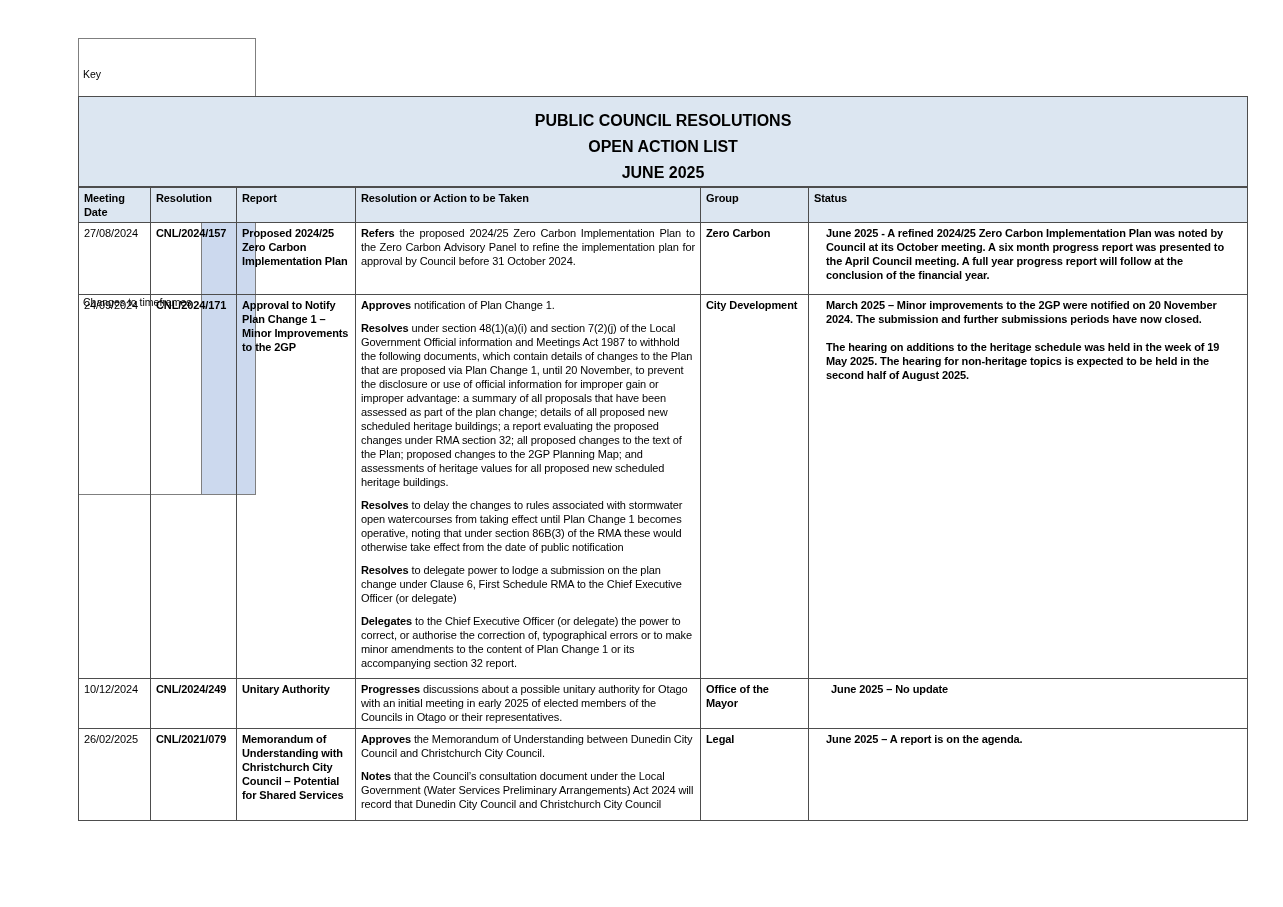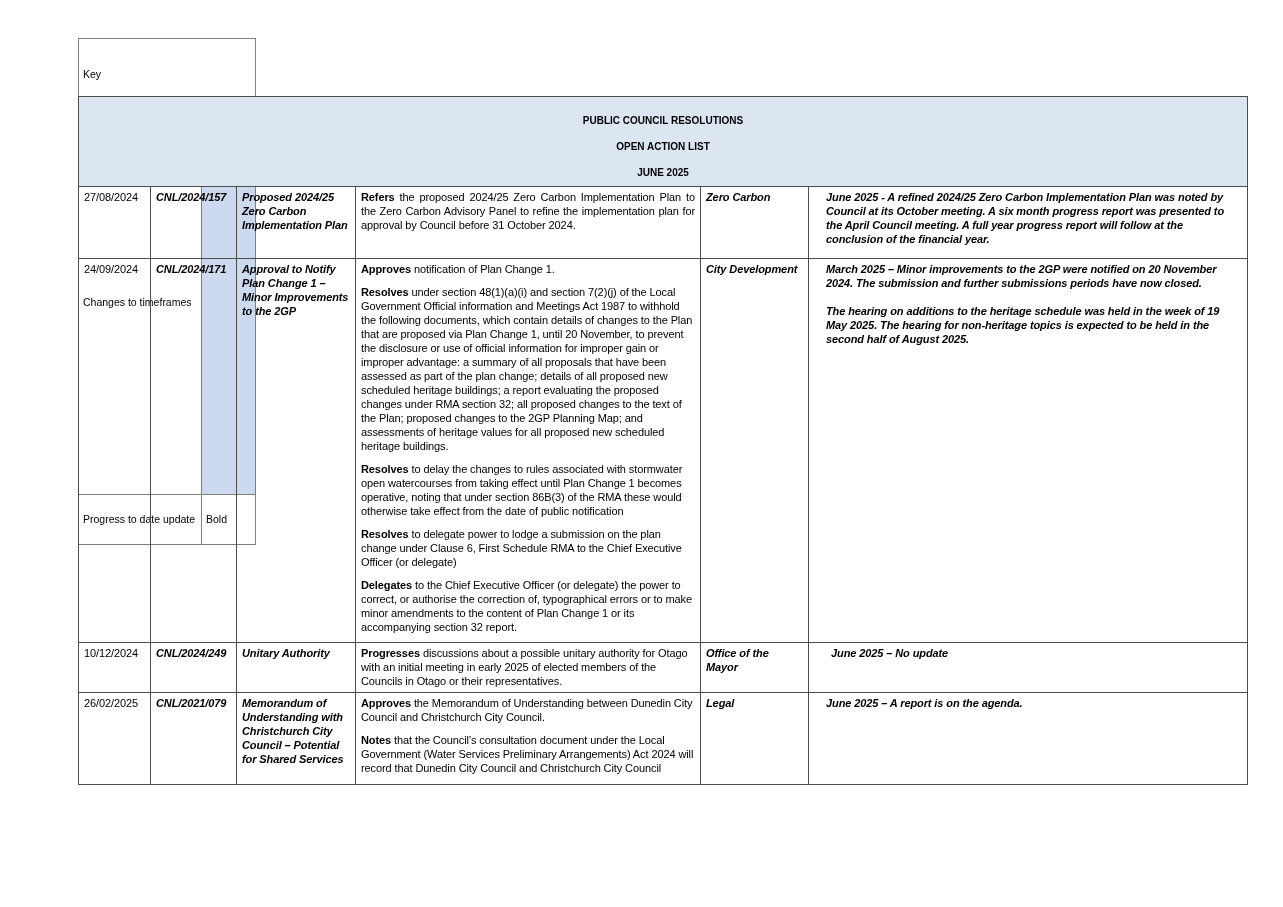--- a/index.html
+++ b/index.html
@@ -30,36 +30,36 @@
     font-size:11px; line-height:14px; letter-spacing:-0.1px;
   }
   .main-table th, .main-table td {
     border:1px solid var(--table-border,#4d4d4d);
     vertical-align:top; padding:3px 5px; overflow:hidden;
   }
   .title-cell {
     background:var(--header-fill,#dce6f1);
     text-align:center; height:83px; padding:0 5px;
   }
-  .title-cell p { margin:0; font-weight:bold; font-size:10px; line-height:12px; letter-spacing:0; }
+  .title-cell p { margin:0; font-weight:bold; font-size:16px; line-height:12px; letter-spacing:0; }
   .title-cell p:first-child { margin-top:15px; }
   .title-cell p + p { margin-top:14px; }
 
   .header-row th {
     background:var(--header-fill,#dce6f1);
     text-align:left; font-weight:bold; height:25px;
     border-top:2px solid var(--table-border,#4d4d4d);
   }
 
   tbody tr:nth-child(1) { height:72px; }
   tbody tr:nth-child(2) { height:384px; }
   tbody tr:nth-child(3) { height:50px; }
   tbody tr:nth-child(4) { height:92px; }
 
-  .res-cell, .report-cell, .group-cell, .status-cell { font-weight:bold;font-style:italic; }
+  .res-cell, .report-cell, .group-cell, .status-cell { font-weight:bold; }
 
   .action-cell p { margin:0 0 9px 0; }
   .action-cell p:last-child { margin-bottom:0; }
   tbody tr:nth-child(1) .action-cell { text-align:justify; }
 
   .status-cell p { margin:0 0 14px 12px; }
   .status-cell p:last-child { margin-bottom:0; }
   tbody tr:nth-child(3) .status-cell { padding-left:10px; }
 </style>
 </head>
@@ -67,43 +67,47 @@
 
 <table class="key-table">
   <tbody>
       <tr>
     <td colspan="2">Key</td>
   </tr>
   <tr>
     <td class="kcol1">Changes to timeframes</td>
     <td class="kcol2 swatch"></td>
   </tr>
-  <tr>
-    <td class="kcol1">Progress to date update</td>
-    <td class="kcol2">Bold</td>
-  </tr>
 </tbody>
   </table>
 
 <table class="main-table">
   <colgroup>
     <col style="width:72px">
       <col style="width:86px">
       <col style="width:119px">
     <col style="width:345px">
       <col style="width:108px">
       <col style="width:439px">
   </colgroup>
   <thead>
     <tr>
       <th colspan="6" class="title-cell">
         <p>PUBLIC COUNCIL RESOLUTIONS</p>
         <p>OPEN ACTION LIST</p>
         <p>JUNE 2025</p>
       </th>
+    </tr>
+    <tr class="header-row">
+      <th>Meeting Date</th>
+      <th>Resolution</th>
+      <th>Report</th>
+      <th>Resolution or Action to be Taken</th>
+      <th>Group</th>
+      <th>Status</th>
     </tr>
   </thead>
   <tbody>
       <tr>
         <td class="date-cell">27/08/2024</td>
         <td class="res-cell">CNL/2024/157</td>
         <td class="report-cell">Proposed 2024/25 Zero Carbon Implementation Plan</td>
         <td class="action-cell">
           <p><b>Refers</b><span> the proposed 2024/25 Zero Carbon Implementation Plan to the Zero Carbon Advisory Panel to refine the implementation plan for approval by Council before 31 October 2024.</span></p>
         </td>

